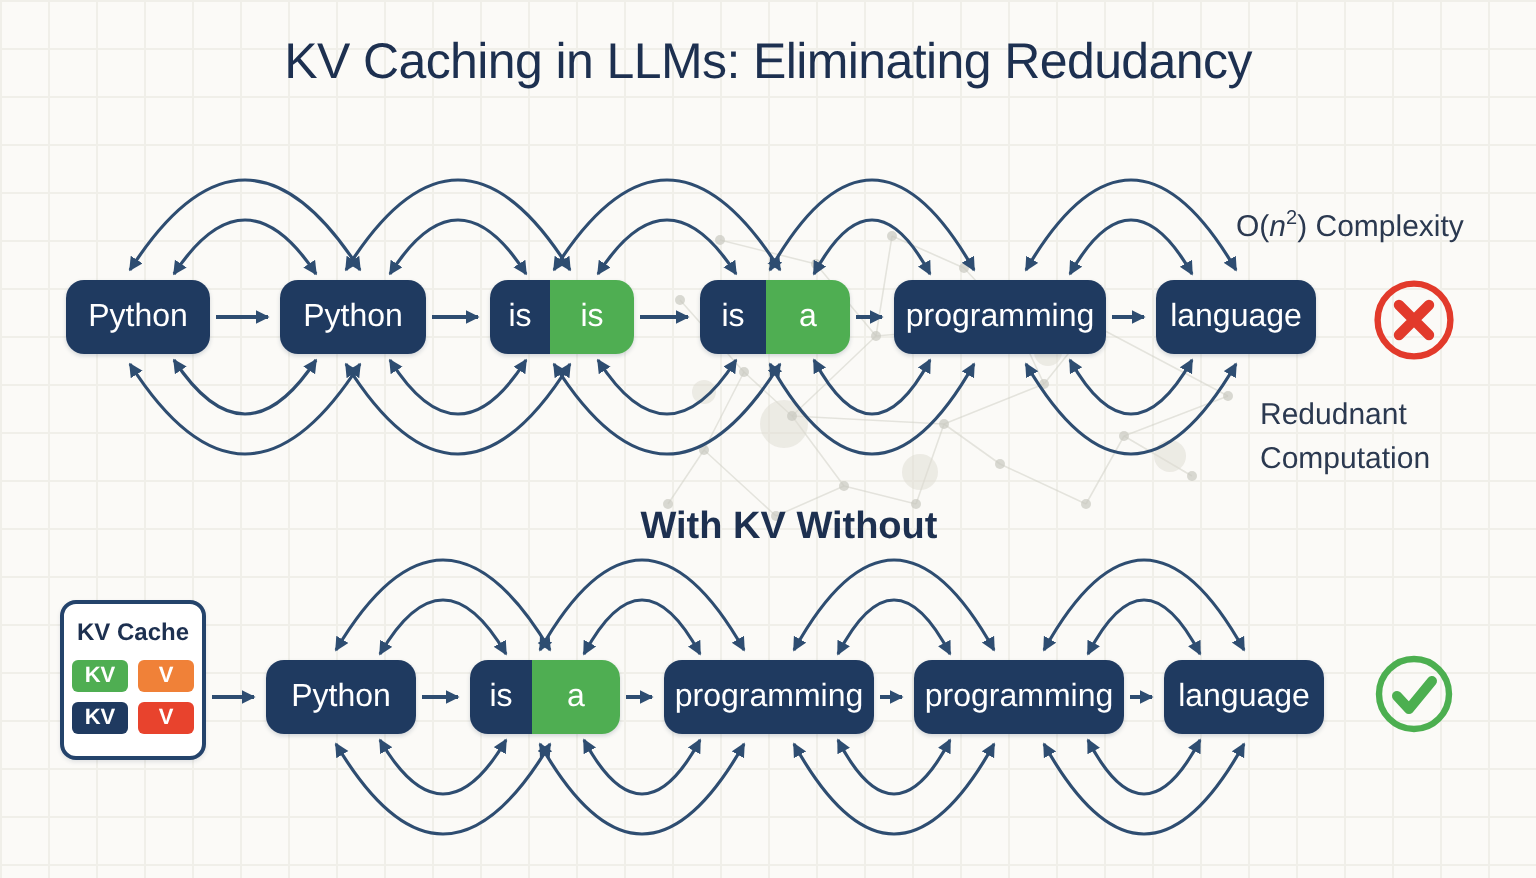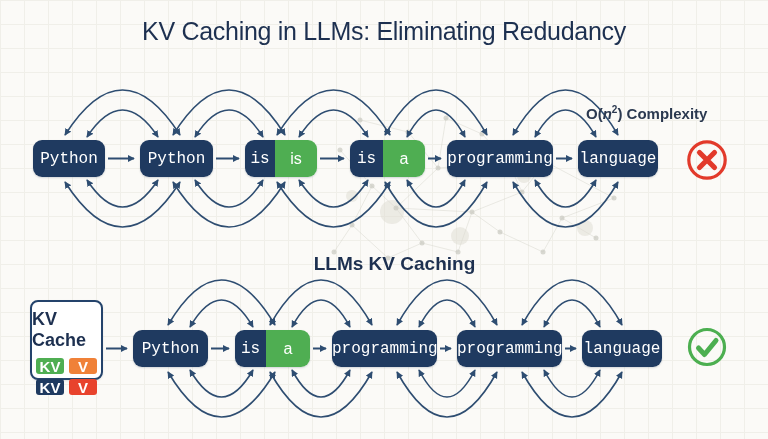--- a/index.html
+++ b/index.html
@@ -18,34 +18,34 @@
   }
   .heading{
     position:absolute;font-size:19px;font-weight:bold;color:#1d3050;text-align:center;
   }
   .token{
     position:absolute;height:37px;display:flex;border-radius:9px;overflow:hidden;
     box-shadow:0 1px 2px rgba(30,50,80,0.18);
   }
   .seg{display:flex;align-items:center;justify-content:center;color:#fff;font-size:16px;}
   .seg.full{flex:1;}
-  .seg.navy{background:#1f3a60;font-family:Liberation Mono, monospace;}
+  .seg.navy{background:#1f3a60;}
   .seg.green{background:#4fae52;}
   .complexity{position:absolute;font-size:15px;color:#2b3950;white-space:nowrap;}
   .complexity sup{font-size:10px;}
   .note{position:absolute;font-size:15px;color:#2b3950;line-height:1.45;}
   .kvbox{
     position:absolute;background:#ffffff;border:2px solid #24436b;border-radius:8px;
     box-sizing:border-box;display:flex;flex-direction:column;align-items:center;
     box-shadow:0 1px 2px rgba(30,50,80,0.12);
   }
-  .kvtitle{font-size:18px;font-weight:bold;color:#1d3050;margin-top:7px;}
+  .kvtitle{font-size:12px;font-weight:bold;color:#1d3050;margin-top:7px;}
   .kvgrid{display:grid;grid-template-columns:28px 28px;gap:5px;margin-top:7px;}
   .cell{
-    height:16px;border-radius:3px;color:#fff;font-size:15px;font-weight:bold;
+    height:16px;border-radius:3px;color:#fff;font-size:11px;font-weight:bold;
     display:flex;align-items:center;justify-content:center;
   }
   .c-green{background:#4fae52;}
   .c-orange{background:#f08138;}
   .c-navy{background:#1f3a60;}
   .c-red{background:#e8432d;}
   .overlay{position:absolute;left:0;top:0;pointer-events:none;}
   .status{position:absolute;}
 </style>
 </head>
@@ -183,29 +183,30 @@
     <span class="seg navy" style="width:33px;">is</span>
     <span class="seg green" style="width:42px;">a</span>
   </div>
   <div class="token" style="left:447px;top:140px;width:106px;">
     <span class="seg full navy">programming</span>
   </div>
   <div class="token" style="left:578px;top:140px;width:80px;">
     <span class="seg full navy">language</span>
   </div>
 
-  <div class="complexity" style="left:586px;top:104px;font-weight:bold;"><span>O(</span><i>n</i><sup>2</sup><span>) Complexity</span></div>
+  <div class="complexity" style="left:618px;top:104px;"><span>O(</span><i>n</i><sup>2</sup><span>) Complexity</span></div>
 
   <svg class="status" style="left:686px;top:139px;" width="42" height="42" viewBox="0 0 42 42">
     <circle cx="21" cy="21" r="18.2" fill="none" stroke="#e23a2b" stroke-width="3.2"></circle>
     <path d="M13.5 13.5 L28.5 28.5 M28.5 13.5 L13.5 28.5" stroke="#e23a2b" stroke-width="5.2" stroke-linecap="round" fill="none"></path>
   </svg>
 
-
-  <div class="heading" style="left:112px;top:253px;width:565px;">LLMs KV Caching</div>
+  <div class="note" style="left:630px;top:197px;width:118px;">Redudnant Computation</div>
+
+  <div class="heading" style="left:112px;top:253px;width:565px;">With KV Without</div>
 
   <div class="kvbox" style="left:30px;top:300px;width:73px;height:80px;">
     <div class="kvtitle">KV Cache</div>
     <div class="kvgrid">
       <span class="cell c-green">KV</span>
       <span class="cell c-orange">V</span>
       <span class="cell c-navy">KV</span>
       <span class="cell c-red">V</span>
     </div>
   </div>

